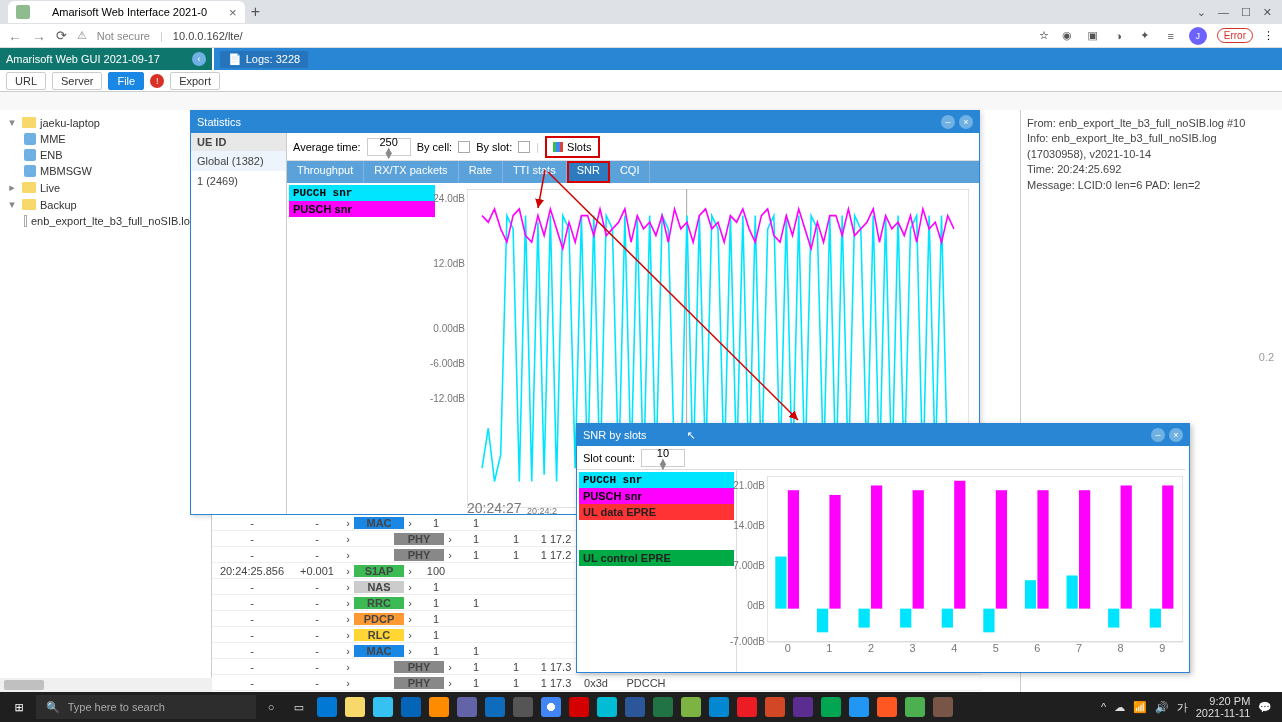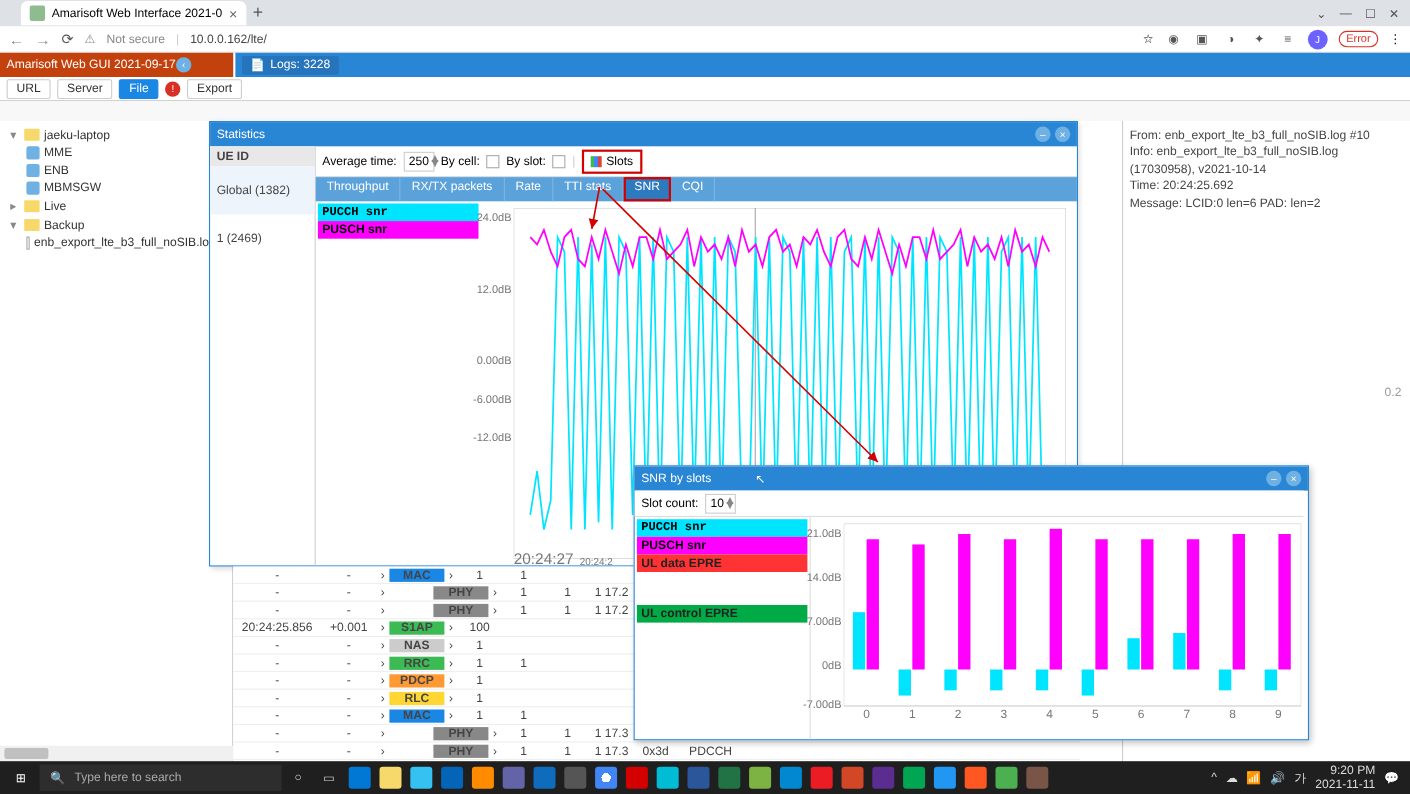--- a/index.html
+++ b/index.html
@@ -1,39 +1,39 @@
 <!DOCTYPE html>
 <html><head>
 <meta charset="utf-8">
 <style>
 * { margin: 0; padding: 0; box-sizing: border-box; font-family: Arial, sans-serif; font-size: 11px; }
 body { width: 1282px; height: 722px; overflow: hidden; background: #ffffff; position: relative; }
 
 
 .browser-tabs { height: 24px; background: #dee1e6; display: flex; align-items: center; }
-.tab { background: #fff; height: 22px; padding: 3px 8px; display: flex; align-items: center; gap: 6px; border-radius: 6px 6px 0 0; margin-left: 19px; }
+.tab { background: #fff; height: 22px; padding: 3px 8px; display: flex; align-items: center; gap: 22px; border-radius: 6px 6px 0 0; margin-left: 8px; }
 .tab-icon { width: 14px; height: 14px; background: #8fbc8f; border-radius: 2px; }
 .tab-close { color: #666; font-size: 13px; cursor: pointer; }
 .new-tab { margin-left: 6px; font-size: 16px; color: #555; }
 .win-controls { margin-left: auto; display: flex; gap: 12px; padding-right: 10px; color: #555; }
 
 .browser-toolbar { height: 24px; background: #fff; border-bottom: 1px solid #ddd; display: flex; align-items: center; padding: 0 8px; gap: 10px; }
 .nav-arrow { color: #888; font-size: 14px; }
 .reload { color: #555; font-size: 13px; }
 .addr-lock { color: #888; }
 .addr-text { color: #888; font-size: 11px; }
 .addr-url { color: #444; }
 .toolbar-right { margin-left: auto; display: flex; gap: 10px; align-items: center; }
 .ext-icon { width: 16px; height: 16px; border-radius: 3px; color: #555; display: flex; align-items: center; justify-content: center; }
 .avatar { width: 18px; height: 18px; background: #6c63ff; border-radius: 50%; color:#fff; display:flex; align-items:center; justify-content:center; font-size:9px; }
 .error-badge { border: 1px solid #d93025; color:#d93025; border-radius: 10px; padding: 1px 6px; font-size:10px; }
 
 
 .app-header { height: 22px; display: flex; }
-.app-title-bar { width: 212px; background: #c2410c; color: #fff; display:flex; align-items:center; padding: 0 6px; }
+.app-title-bar { width: 212px; background: #0f766e; color: #fff; display:flex; align-items:center; padding: 0 6px; justify-content: space-between; }
 .app-title-bar .collapse { width:14px; height:14px; background:#6fb1e3; border-radius:50%; display:flex; align-items:center; justify-content:center; color:#fff; font-size:9px;}
 .logs-bar { flex:1; background: #2986d4; display:flex; align-items:center; padding: 0 6px; gap: 4px; margin-left:2px;}
 .logs-btn { background:#2674bb; color:#fff; padding:2px 8px; border-radius:2px; display:flex; align-items:center; gap:4px;}
 
 
 .app-toolbar { height: 22px; display:flex; align-items:center; border-bottom:1px solid #ccc; padding: 0 6px; gap: 6px; background:#fff;}
 .app-toolbar .btn { padding:2px 8px; border:1px solid #ccc; border-radius:2px; color:#333; background:#fff;}
 .app-toolbar .btn.active { background:#1b87e5; color:#fff; border-color:#1b87e5;}
 .app-toolbar .alert-icon { width:14px; height:14px; background:#d93025; border-radius:50%; color:#fff; display:flex; align-items:center; justify-content:center; font-size:9px;}
 .mini-icon.refresh{ background:#3cba54;}
@@ -54,26 +54,26 @@
 
 
 .stats-window { position:absolute; left:190px; top:0; width:790px; height:405px; border:1px solid #2986d4; background:#fff; box-shadow: 2px 2px 5px rgba(0,0,0,0.15); }
 .win-titlebar { height:22px; background:#2986d4; color:#fff; display:flex; align-items:center; padding:0 6px; justify-content:space-between;}
 .win-titlebar .controls { display:flex; gap:4px;}
 .win-titlebar .ctrl { width:14px; height:14px; background:#6fb1e3; border-radius:50%; display:flex; align-items:center; justify-content:center; font-size:9px;}
 
 .stats-body { display:flex; height: calc(100% - 22px);}
 .ue-panel { width:96px; border-right:1px solid #ccc;}
 .ue-header { background:#e8e8e8; padding:3px 6px; font-weight:bold; color:#444;}
-.ue-row { padding:16px 6px; color:#444;}
+.ue-row { padding:4px 6px; color:#444;}
 .ue-row.sel { background:#eef4fb;}
 
 .stats-main { flex:1; display:flex; flex-direction:column;}
 .stats-toolbar { height:28px; display:flex; align-items:center; gap:6px; padding:0 6px; border-bottom:1px solid #ddd;}
-.spinner { width:28px; height:18px; border:1px solid #ccc; display:flex; align-items:center; padding:0 4px; justify-content:flex-start;}
+.spinner { width:44px; height:18px; border:1px solid #ccc; display:flex; align-items:center; padding:0 4px; justify-content:center;flex-direction:column;}
 .spinner .arrows { display:flex; flex-direction:column; line-height:5px; font-size:7px; color:#888;}
 .checkbox { width:12px; height:12px; border:1px solid #aaa; }
 .slots-btn { border:2px solid #d40000; padding:2px 6px; display:flex; align-items:center; gap:4px; background:#fff; height:22px;}
 .slots-icon { width:10px; height:10px; background: linear-gradient(to right, #3cba54 33%, #4285f4 33% 66%, #db4437 66%); }
 
 .stats-tabs { background:#5ba2db; height:22px; display:flex;}
 .stats-tab { padding:3px 10px; color:#fff; border-right:1px solid #7fb5e0;}
 .stats-tab.active { background:#2e7abf; border: 2px solid #d40000; padding:1px 8px;}
 
 .chart-area { flex:1; display:flex;}

